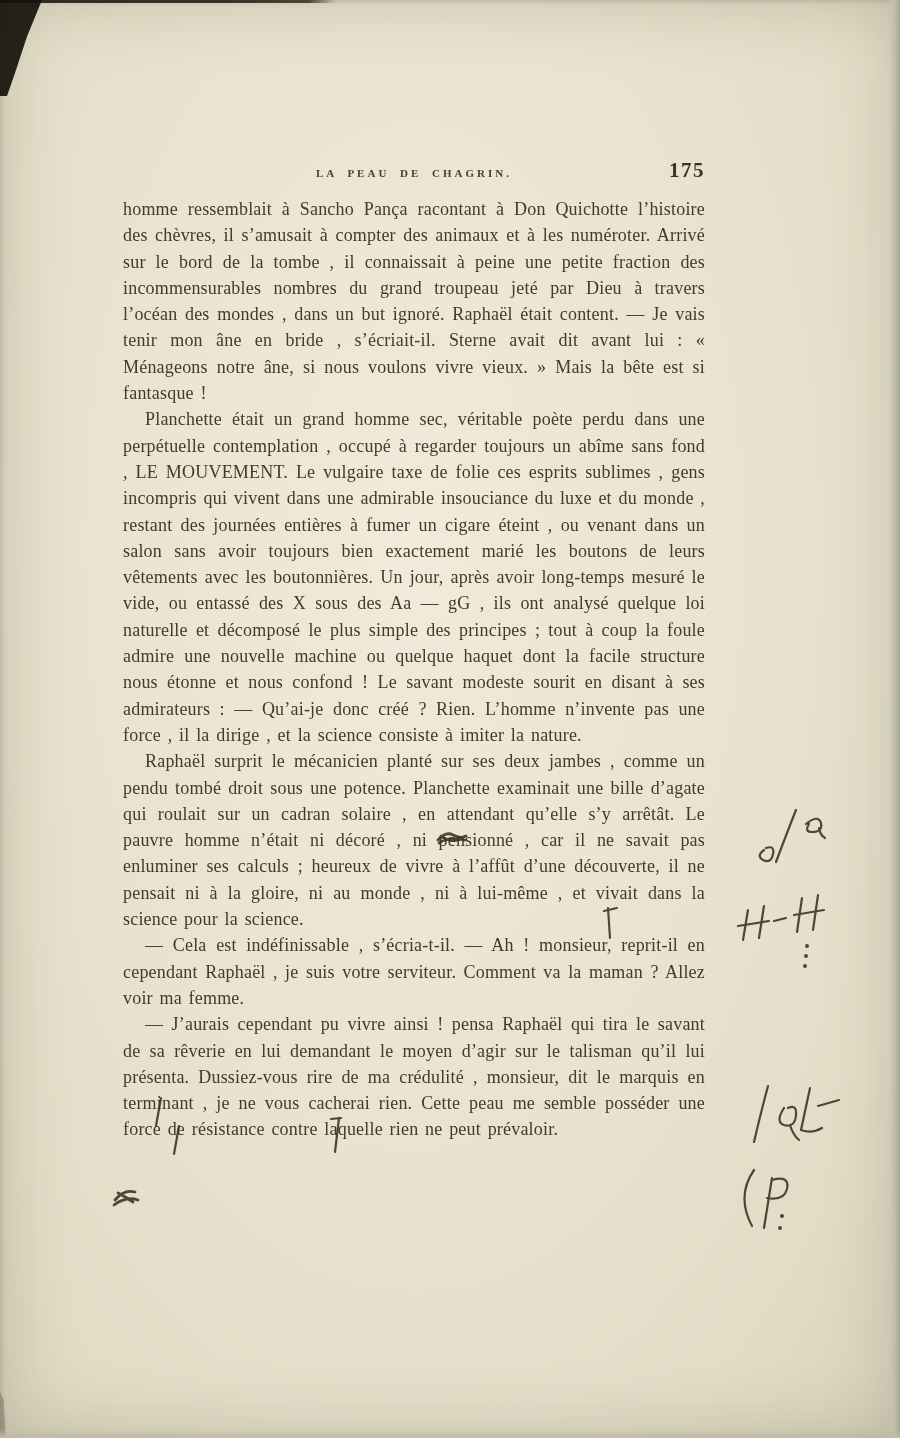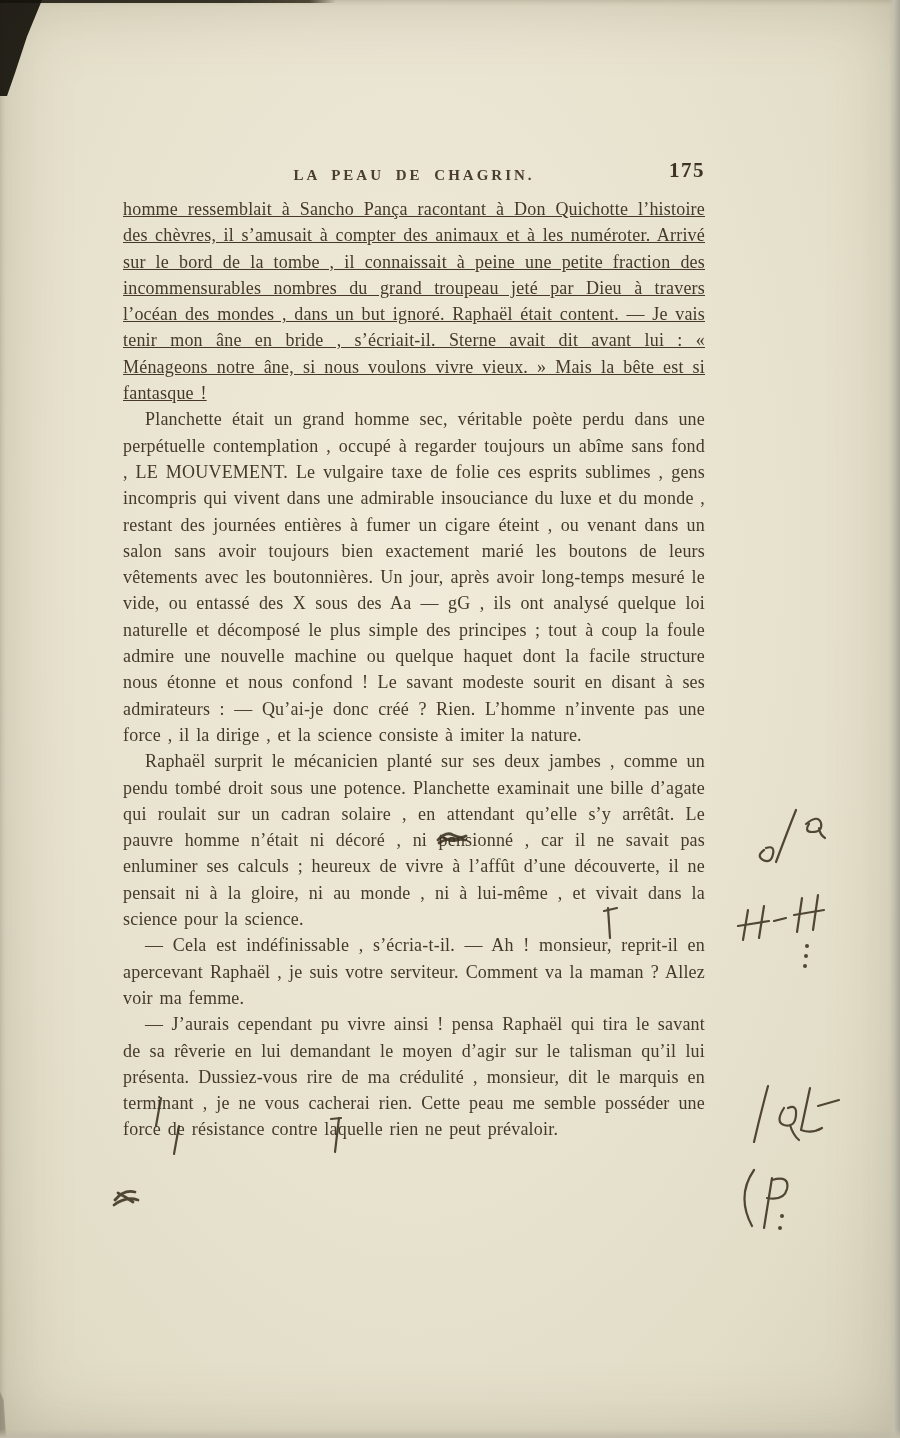--- a/index.html
+++ b/index.html
@@ -52,21 +52,21 @@
   }
 
   
   .running-head {
     position: absolute; left: 123px; top: 158px;
     width: 582px; height: 32px;
   }
   .head-title {
     position: absolute; left: 50%; top: 9px;
     transform: translateX(-50%);
-    font-size: 15px; font-weight: bold;
+    font-size: 11px; font-weight: bold;
     letter-spacing: 3px; word-spacing: 5px;
     white-space: nowrap;
     color: #4b3e2c;
   }
   .folio {
     position: absolute; right: 0; top: 0;
     font-size: 21px; font-weight: bold;
     letter-spacing: 1.5px;
     color: #3e3323;
     margin-left: 47px;
@@ -77,21 +77,21 @@
     position: absolute; left: 123px; top: 196px;
     width: 582px;
     font-size: 18px;
     line-height: 26.3px;
     text-align: justify;
     word-spacing: 2px;
     letter-spacing: .2px;
     color: #46392a;
   }
   .text-block p { margin: 0; text-indent: 22px; }
-  .text-block p.first { text-indent: 0; text-decoration: underline; }
+  .text-block p.first { text-indent: 0; }
 
   
   .ink {
     position: absolute;
     fill: none;
     stroke: #3c3120;
     stroke-width: 2.2;
     stroke-linecap: round;
     stroke-linejoin: round;
     opacity: .88;
@@ -122,21 +122,21 @@
 
   <div class="running-head">
     <span class="head-title">LA PEAU DE CHAGRIN.</span>
     <span class="folio">175</span>
   </div>
 
   <div class="text-block">
     <p class="first">homme ressemblait à Sancho Pança racontant à Don Quichotte l’histoire des chèvres, il s’amusait à compter des animaux et à les numéroter. Arrivé sur le bord de la tombe , il connaissait à peine une petite fraction des incommensurables nombres du grand troupeau jeté par Dieu à travers l’océan des mondes , dans un but ignoré. Raphaël était content. — Je vais tenir mon âne en bride , s’écriait-il. Sterne avait dit avant lui : « Ménageons notre âne, si nous voulons vivre vieux. » Mais la bête est si fantasque !</p>
     <p>Planchette était un grand homme sec, véritable poète perdu dans une perpétuelle contemplation , occupé à regarder toujours un abîme sans fond , LE MOUVEMENT. Le vulgaire taxe de folie ces esprits sublimes , gens incompris qui vivent dans une admirable insouciance du luxe et du monde , restant des journées entières à fumer un cigare éteint , ou venant dans un salon sans avoir toujours bien exactement marié les boutons de leurs vêtements avec les boutonnières. Un jour, après avoir long-temps mesuré le vide, ou entassé des X sous des Aa — gG , ils ont analysé quelque loi naturelle et décomposé le plus simple des principes ; tout à coup la foule admire une nouvelle machine ou quelque haquet dont la facile structure nous étonne et nous confond ! Le savant modeste sourit en disant à ses admirateurs : — Qu’ai-je donc créé ? Rien. L’homme n’invente pas une force , il la dirige , et la science consiste à imiter la nature.</p>
     <p>Raphaël surprit le mécanicien planté sur ses deux jambes , comme un pendu tombé droit sous une potence. Planchette examinait une bille d’agate qui roulait sur un cadran solaire , en attendant qu’elle s’y arrêtât. Le pauvre homme n’était ni décoré , ni pensionné , car il ne savait pas enluminer ses calculs ; heureux de vivre à l’affût d’une découverte, il ne pensait ni à la gloire, ni au monde , ni à lui-même , et vivait dans la science pour la science.</p>
-    <p>— Cela est indéfinissable , s’écria-t-il. — Ah ! monsieur, reprit-il en apercevant Raphaël , je suis votre serviteur. Comment va la maman ? Allez voir ma femme.</p>
+    <p>— Cela est indéfinissable , s’écria-t-il. — Ah ! monsieur, reprit-il en cependant Raphaël , je suis votre serviteur. Comment va la maman ? Allez voir ma femme.</p>
     <p>— J’aurais cependant pu vivre ainsi ! pensa Raphaël qui tira le savant de sa rêverie en lui demandant le moyen d’agir sur le talisman qu’il lui présenta. Dussiez-vous rire de ma crédulité , monsieur, dit le marquis en terminant , je ne vous cacherai rien. Cette peau me semble posséder une force de résistance contre laquelle rien ne peut prévaloir.</p>
   </div>
 
   <svg class="ink mk1" viewBox="0 0 78 62">
     <path d="M14 44 q-8 6 -1 10 q8 4 10 -6 q2 -9 -7 -6"></path>
     <path d="M46 4 Q38 24 26 56"></path>
     <path d="M56 18 q12 -10 15 -1 q2 9 -9 9 q-8 0 -3 -8 M69 22 q1 7 6 10"></path>
   </svg>
 
   <svg class="ink mk2" viewBox="0 0 96 92">

